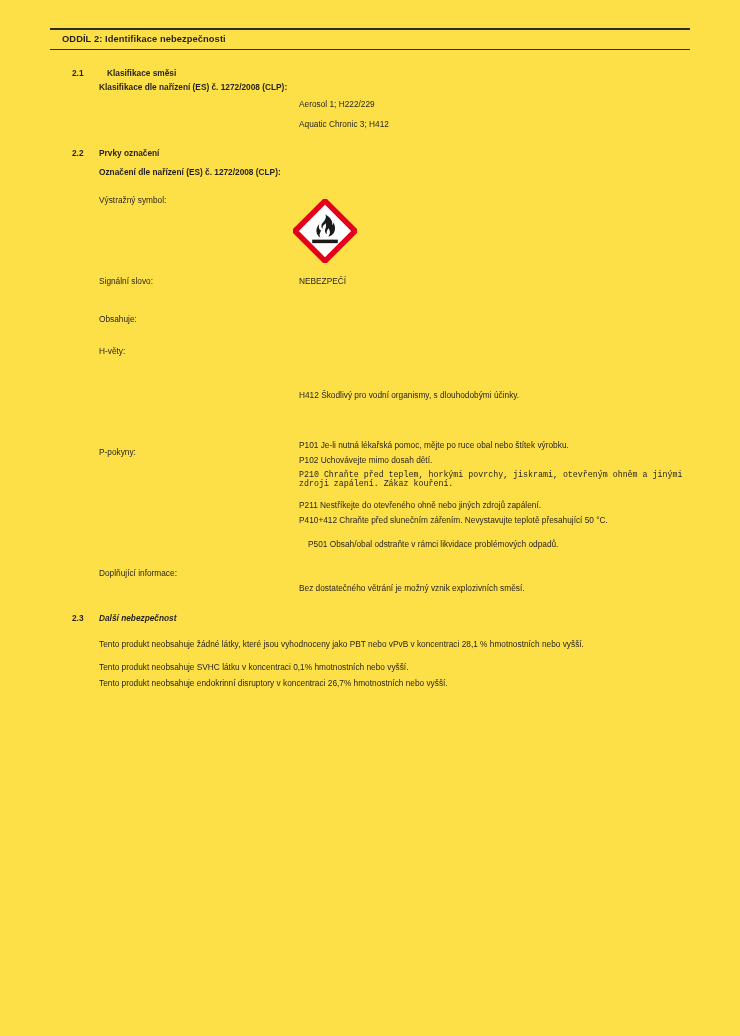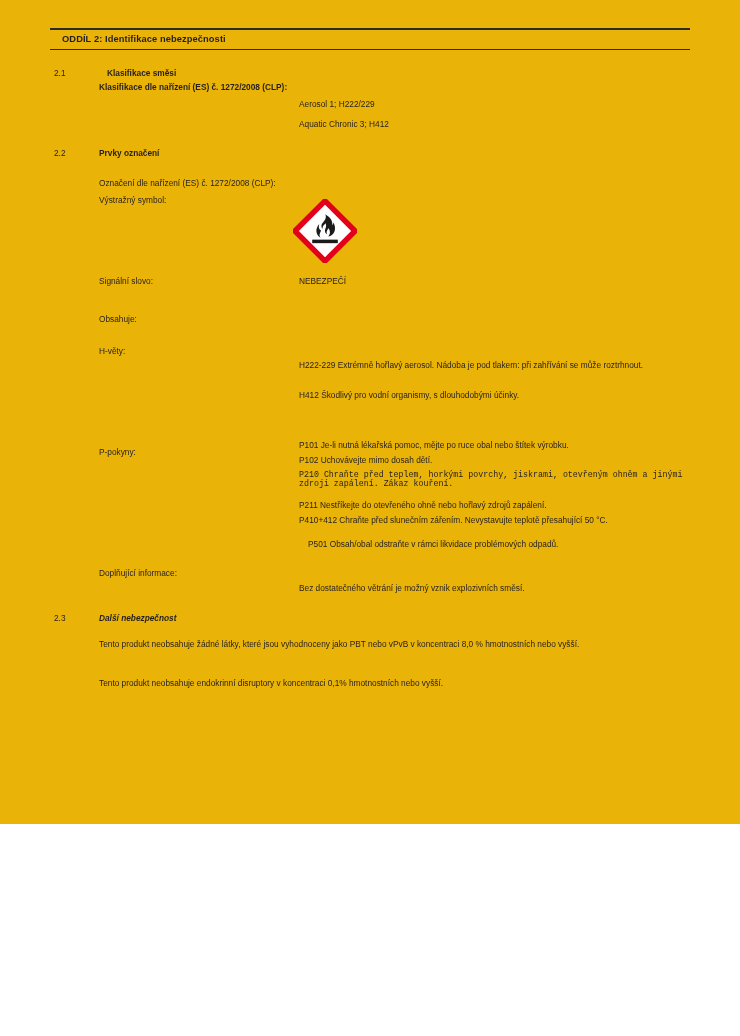--- a/index.html
+++ b/index.html
@@ -8,22 +8,22 @@
     padding: 0;
     background: #ffffff;
   }
   body {
     font-family: "Liberation Sans", sans-serif;
     color: #231f20;
   }
   .page {
     position: relative;
     width: 740px;
-    height: 824px;
-    background: #eab308;
+    height: 1036px;
+    background: #fde047;
     overflow: hidden;
   }
 
   
   .section-header {
     position: absolute;
     left: 50px;
     top: 28px;
     width: 640px;
     border-top: 2.2px solid #2b2b2b;
@@ -34,22 +34,22 @@
     font-size: 9.3px;
     font-weight: bold;
     letter-spacing: 0.01em;
     padding: 3.5px 0 3.5px 12px;
     line-height: 1.25;
     white-space: nowrap;
   }
   .num {
     position: absolute;
     font-size: 8.3px;
-    font-weight: normal;
-    left: 54px;
+    font-weight: bold;
+    left: 72px;
   }
   .heading {
     position: absolute;
     font-size: 8.3px;
     font-weight: bold;
     left: 99px;
     white-space: nowrap;
   }
   .label {
     position: absolute;
@@ -101,21 +101,21 @@
   <div class="num" style="top:68px;">2.1</div>
   <div class="heading" style="top:68px;margin-left:8px;">Klasifikace směsi</div>
   <div class="heading" style="top:82px;">Klasifikace dle nařízení (ES) č. 1272/2008 (CLP):</div>
 
   <div class="value val-line" style="top:99px;">Aerosol 1; H222/229</div>
   <div class="value val-line" style="top:119px;">Aquatic Chronic 3; H412</div>
 
   <div class="num" style="top:148px;">2.2</div>
   <div class="heading" style="top:148px;">Prvky označení</div>
 
-  <div class="label" style="top:178px;">Označení dle nařízení (ES) č. 1272/2008 (CLP):</div>
+  <div class="label" style="top:167px;font-weight:bold;">Označení dle nařízení (ES) č. 1272/2008 (CLP):</div>
   <div class="label" style="top:195px;">Výstražný symbol:</div>
 
   <div class="pictogram">
     <svg viewBox="0 0 100 100" xmlns="http://www.w3.org/2000/svg">
 
       <polygon points="50,3 97,50 50,97 3,50" fill="#ffffff" stroke="#e2001a" stroke-width="8.5" stroke-linejoin="miter"></polygon>
 
       <g fill="#1a1a1a">
         <path d="M50.5,23.5
                  c 2.0,5.2 0.2,8.6 -2.1,11.4
@@ -149,34 +149,34 @@
   </div>
 
   <div class="label" style="top:276px;">Signální slovo:</div>
   <div class="value val-line" style="top:276px;">NEBEZPEČÍ</div>
 
   <div class="label" style="top:314px;">Obsahuje:</div>
   <div class="value val-line" style="top:314px;"></div>
 
   <div class="label" style="top:346px;">H-věty:</div>
 
-  <div class="value wrap-line" style="top:360px; width:375px;">H222-229 Extrémně hořlavý aerosol. Nádoba je pod tlakem: při zahřívání se může roztrhnout.</div>
   <div class="value wrap-line" style="top:390px; width:375px;">H412 Škodlivý pro vodní organismy, s dlouhodobými účinky.</div>
 
   <div class="label" style="top:447px;">P-pokyny:</div>
 
   <div class="value wrap-line" style="top:440px; width:385px;">P101 Je-li nutná lékařská pomoc, mějte po ruce obal nebo štítek výrobku.</div>
   <div class="value wrap-line" style="top:455px; width:385px;">P102 Uchovávejte mimo dosah dětí.</div>
   <div class="value wrap-line" style="top:470px; width:390px;font-family:Liberation Mono, monospace;">P210 Chraňte před teplem, horkými povrchy, jiskrami, otevřeným ohněm a jinými zdroji zapálení. Zákaz kouření.</div>
-  <div class="value wrap-line" style="top:500px; width:390px;">P211 Nestříkejte do otevřeného ohně nebo hořlavý zdrojů zapálení.</div>
+  <div class="value wrap-line" style="top:500px; width:390px;">P211 Nestříkejte do otevřeného ohně nebo jiných zdrojů zapálení.</div>
   <div class="value wrap-line" style="top:515px; width:395px;">P410+412 Chraňte před slunečním zářením. Nevystavujte teplotě přesahující 50 °C.</div>
   <div class="value wrap-line" style="top:539px; width:390px;padding-left:9px;">P501 Obsah/obal odstraňte v rámci likvidace problémových odpadů.</div>
 
   <div class="label" style="top:568px;">Doplňující informace:</div>
   <div class="value wrap-line" style="top:583px; width:390px;">Bez dostatečného větrání je možný vznik explozivních směsí.</div>
 
   <div class="num" style="top:613px;">2.3</div>
   <div class="heading" style="top:613px;font-style:italic;">Další nebezpečnost</div>
 
-  <div class="para wrap-line" style="top:638px; width:600px;">Tento produkt neobsahuje žádné látky, které jsou vyhodnoceny jako PBT nebo vPvB v koncentraci 8,0 % hmotnostních nebo vyšší.</div>
-  <div class="para wrap-line" style="top:677px; width:600px;">Tento produkt neobsahuje endokrinní disruptory v koncentraci 0,1% hmotnostních nebo vyšší.</div>
+  <div class="para wrap-line" style="top:638px; width:600px;">Tento produkt neobsahuje žádné látky, které jsou vyhodnoceny jako PBT nebo vPvB v koncentraci 28,1 % hmotnostních nebo vyšší.</div>
+  <div class="para wrap-line" style="top:661px; width:600px;">Tento produkt neobsahuje SVHC látku v koncentraci 0,1% hmotnostních nebo vyšší.</div>
+  <div class="para wrap-line" style="top:677px; width:600px;">Tento produkt neobsahuje endokrinní disruptory v koncentraci 26,7% hmotnostních nebo vyšší.</div>
 
 </div>
 
 </body></html>

